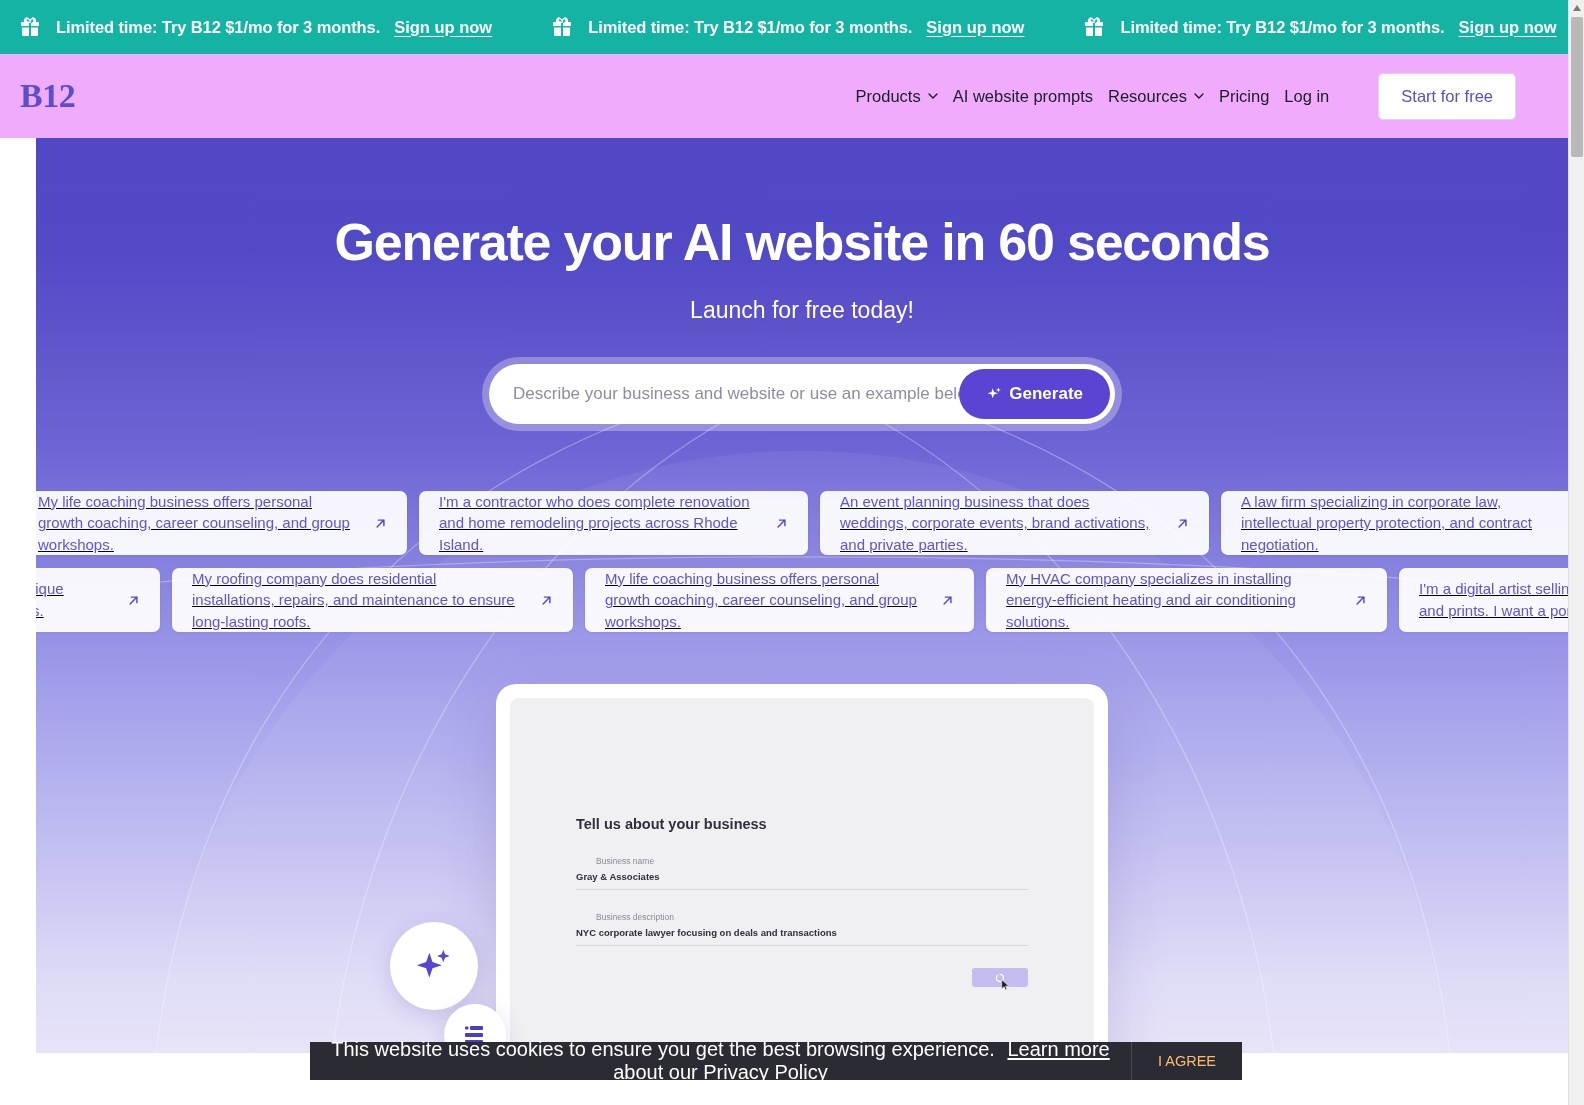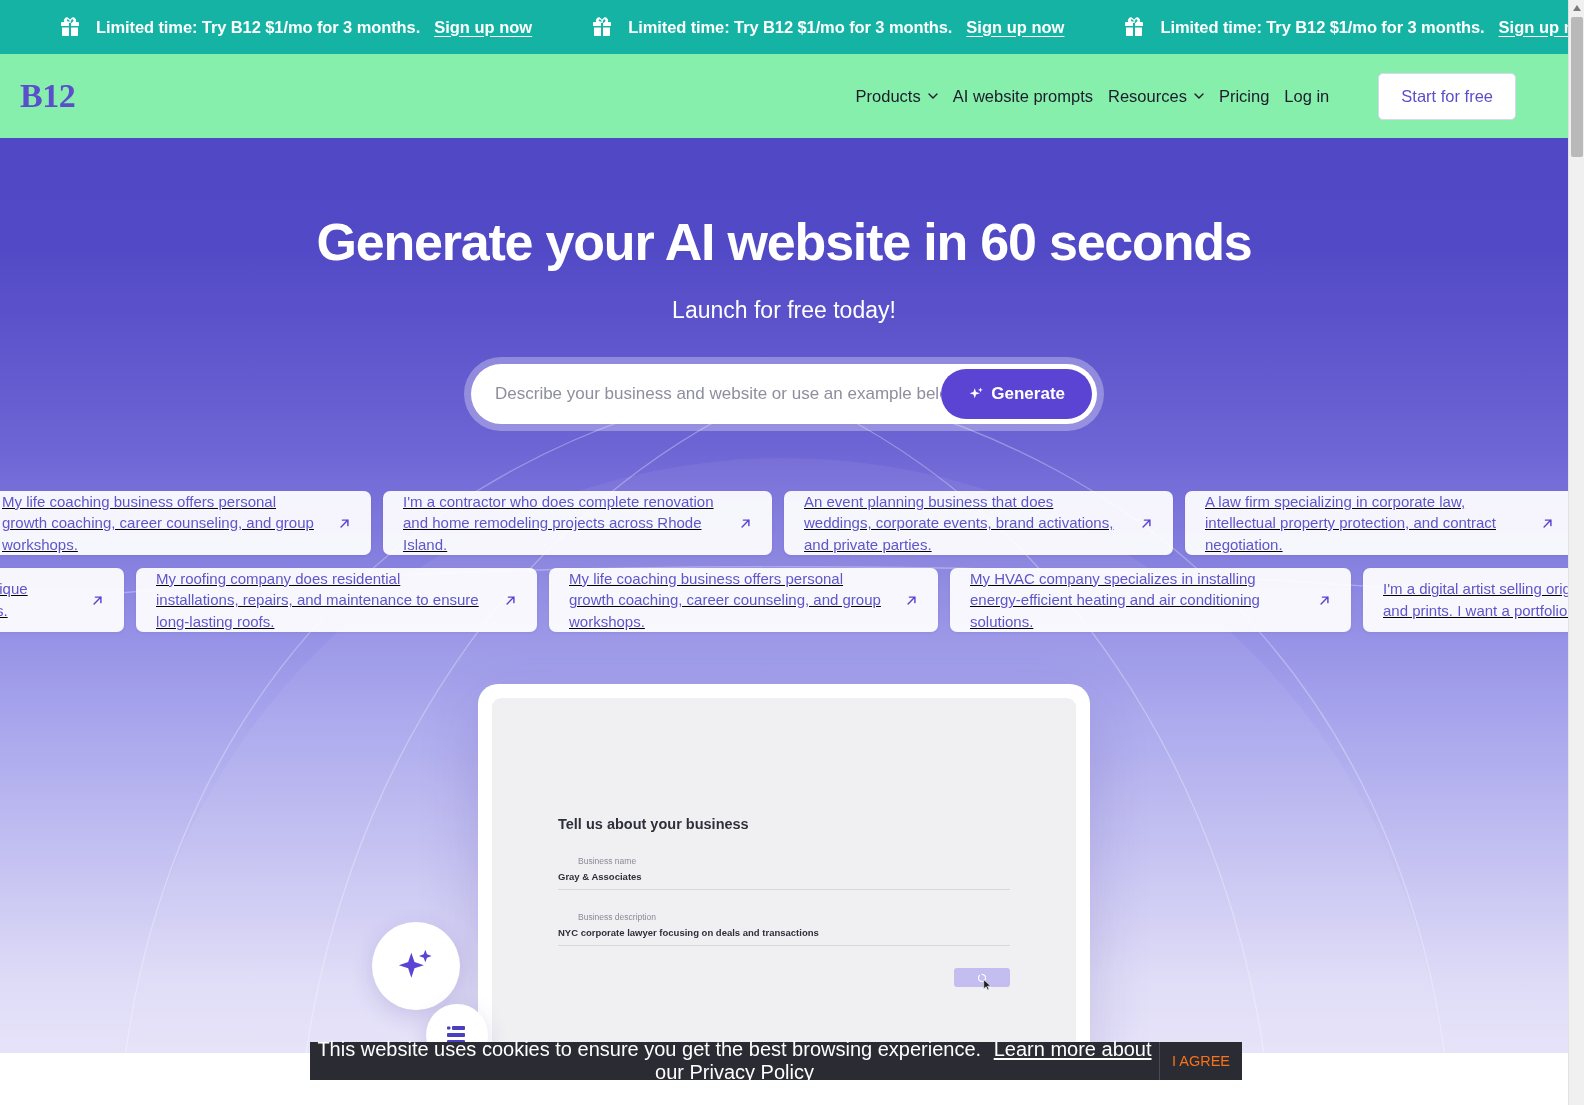--- a/index.html
+++ b/index.html
@@ -23,21 +23,20 @@
   }
 
   
   .promo-bar {
     height: 54px;
     background: #14b3a4;
     display: flex;
     align-items: center;
     overflow: hidden;
     white-space: nowrap;
-    padding-left: 40px;
   }
   .promo-item {
     display: flex;
     align-items: center;
     gap: 14px;
     padding-right: 58px;
     flex: 0 0 auto;
   }
   .promo-item:first-child { padding-left: 18px; }
   .gift-icon { width: 24px; height: 24px; flex: 0 0 auto; display: block; }
@@ -52,21 +51,21 @@
     font-size: 16.5px;
     font-weight: bold;
     text-decoration: underline;
     text-underline-offset: 3px;
     cursor: pointer;
   }
 
   
   .site-header {
     height: 84px;
-    background: #86efac;
+    background: #f0abfc;
     display: flex;
     align-items: center;
     padding: 0 52px 0 20px;
     position: relative;
     z-index: 6;
   }
   .brand {
     font-family: "Liberation Serif", serif;
     font-size: 34px;
     font-weight: bold;
@@ -114,20 +113,21 @@
     background: linear-gradient(180deg,
       #5048c4 0%,
       #5249c6 12%,
       #6c63d4 33%,
       #8d88e2 50%,
       #a5a2ec 62%,
       #c3c0f2 78%,
       #dedbf7 92%,
       #e6e3f9 100%);
     overflow: hidden;
+    margin-left: 36px;
   }
   .hero-arcs {
     position: absolute;
     inset: 0;
     pointer-events: none;
   }
   .hero-inner {
     position: relative;
     z-index: 2;
     text-align: center;
@@ -330,23 +330,23 @@
   }
   .cookie-link {
     color: #ffffff;
     text-decoration: underline;
     text-underline-offset: 2px;
     margin-left: 7px;
     cursor: pointer;
   }
   .cookie-agree {
     flex: 0 0 auto;
-    color: #f97316;
+    color: #fdba74;
     font-size: 14.5px;
-    padding: 0 12px;
+    padding: 0 26px;
     border-left: 1px solid #4a4a55;
     height: 100%;
     display: flex;
     align-items: center;
     cursor: pointer;
   }
 
   
   .scrollbar {
     position: absolute;

